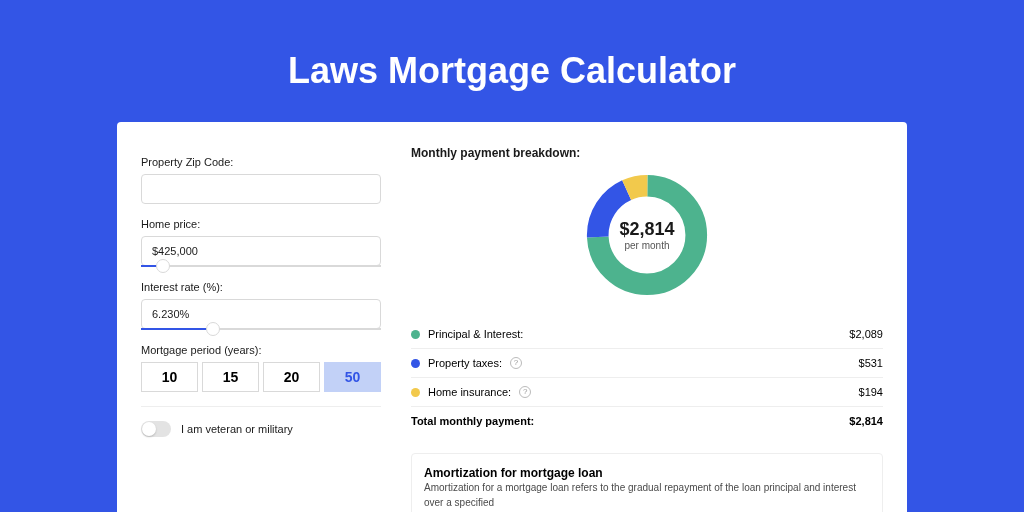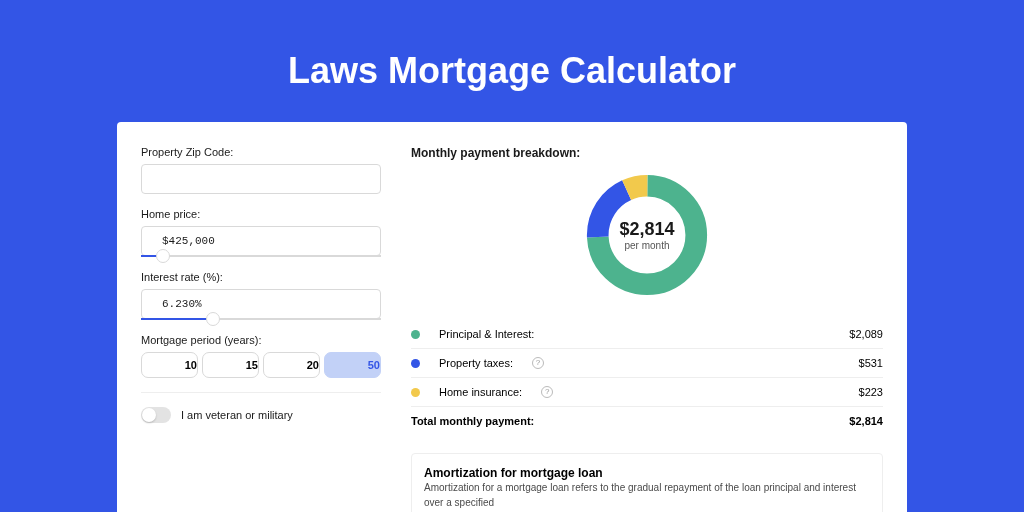--- a/index.html
+++ b/index.html
@@ -37,27 +37,26 @@
     font-size: 11px;
     color: #1a1a1a;
     margin-bottom: 6px;
     display: block;
   }
   .text-input {
     width: 100%;
     height: 30px;
     border: 1px solid #d9d9d9;
     border-radius: 4px;
-    padding: 0 20px;
+    padding: 0 10px;
     font-size: 11px;
     color: #1a1a1a;
     background: #fff;
-    font-family: Liberation Mono, monospace;
-  }
-  .field-group { margin-bottom: 14px; }
+  }
+  .field-group { margin-bottom: 14px; margin-top: 10px; }
   .slider-track {
     position: relative;
     height: 2px;
     background: #d9d9d9;
     margin-top: -1px;
   }
   .slider-fill {
     position: absolute;
     left: 0; top: 0;
     height: 2px;
@@ -72,26 +71,26 @@
     border: 1px solid #d9d9d9;
     border-radius: 50%;
     transform: translateX(-50%);
   }
   .row-2 { display: flex; gap: 6px; }
   .row-2 .col-a { flex: 2; }
   .row-2 .col-b { flex: 1; }
   .period-buttons { display: flex; gap: 4px; }
   .period-btn {
     flex: 1;
-    text-align: right;
-    font-size: 11px;
+    text-align: center;
+    font-size: 14px;
     font-weight: 600;
     padding: 6px 0;
     border: 1px solid #d9d9d9;
-    border-radius: 7px;
+    border-radius: 0;
     background: #fff;
     cursor: pointer;
   }
   .period-btn.active {
     background: #c2d1f7;
     border-color: #c2d1f7;
     color: #3355e6;
   }
   .toggle-row {
     display: flex;
@@ -141,21 +140,21 @@
   .donut-sub { font-size: 10px; color: #555; }
   .line-item {
     display: flex;
     align-items: center;
     justify-content: space-between;
     padding: 8px 0;
     border-bottom: 1px solid #eee;
     font-size: 11px;
   }
   .line-item.total { font-weight: 700; border-bottom: none; gap: 47px; }
-  .li-left { display: flex; align-items: center; gap: 19px; }
+  .li-left { display: flex; align-items: center; gap: 8px; }
   .dot { width: 9px; height: 9px; border-radius: 50%; }
   .dot.green { background: #4db38e; }
   .dot.blue { background: #3355e6; }
   .dot.yellow { background: #f2c94c; }
   .help-icon {
     width: 12px; height: 12px;
     border: 1px solid #bbb;
     border-radius: 50%;
     font-size: 8px;
     color: #999;
@@ -253,21 +252,21 @@
               <span class="help-icon">?</span>
             </div>
             <span>$531</span>
           </div>
           <div class="line-item">
             <div class="li-left">
               <span class="dot yellow"></span>
               <span>Home insurance:</span>
               <span class="help-icon">?</span>
             </div>
-            <span>$223</span>
+            <span>$194</span>
           </div>
         </div>
 
       <div class="line-item total">
         <span>Total monthly payment:</span>
         <span>$2,814</span>
       </div>
 
       <div class="amort-box">
         <div class="amort-title">Amortization for mortgage loan</div>

